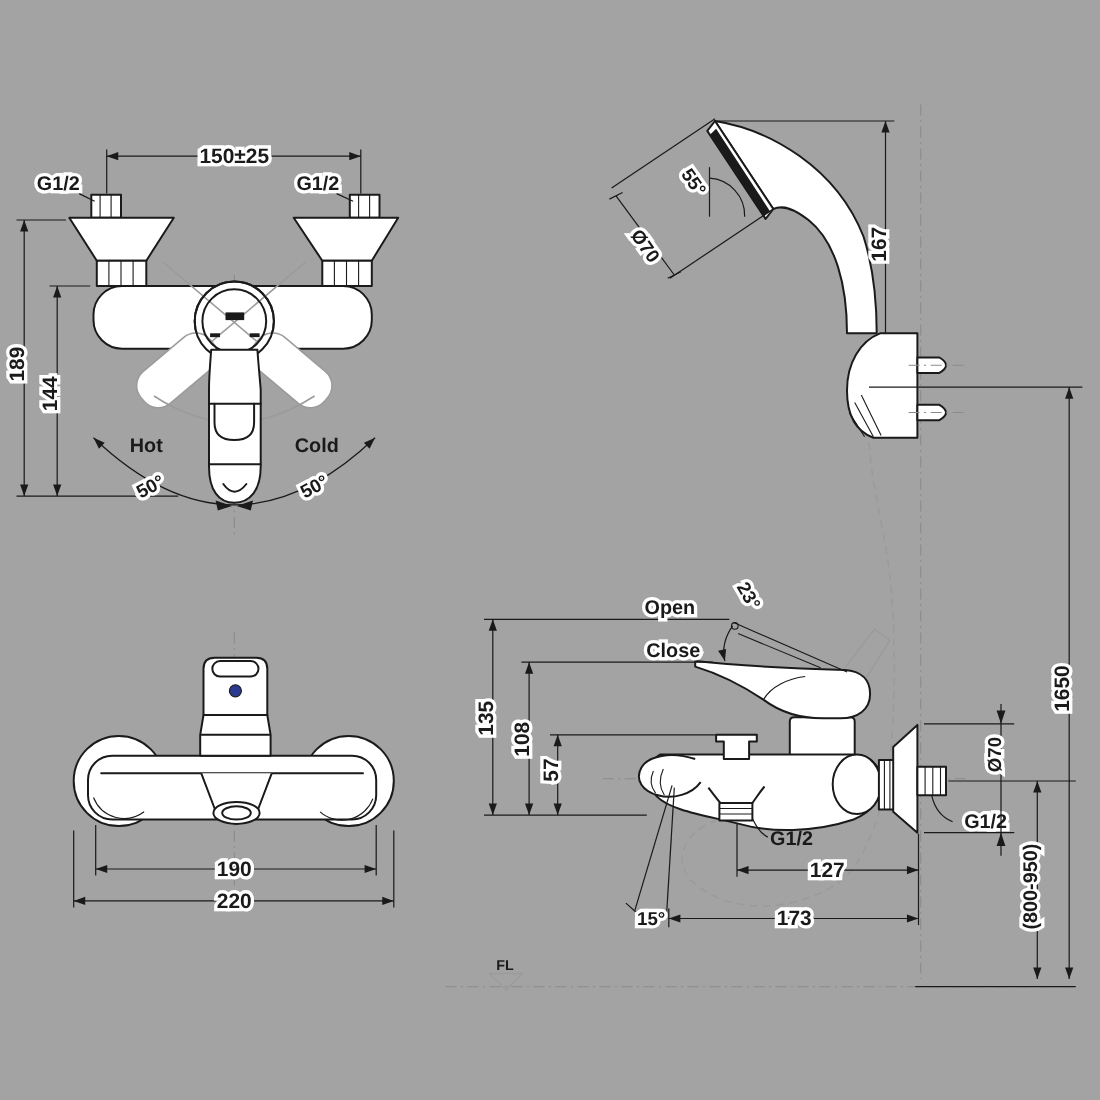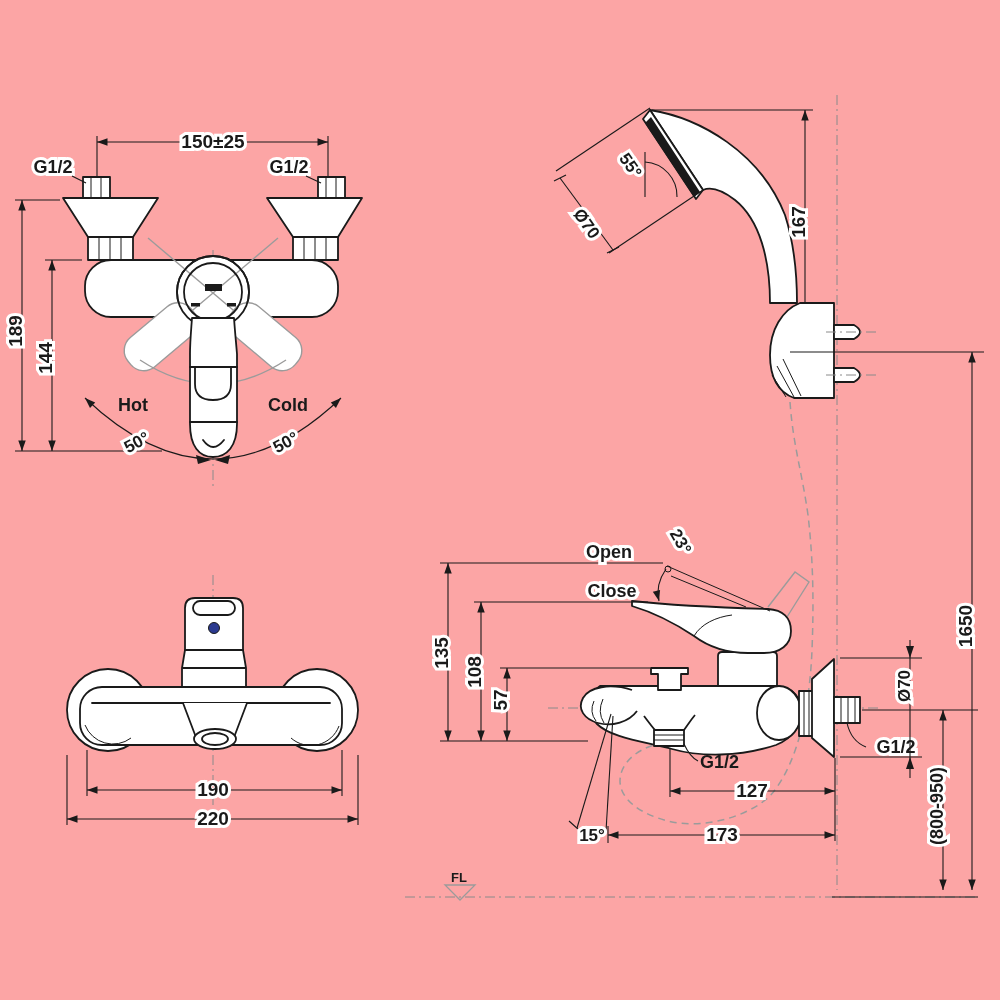--- a/index.html
+++ b/index.html
@@ -1,16 +1,16 @@
 <!DOCTYPE html>
 <html><head>
 <meta charset="utf-8">
 <style>
   html,body{margin:0;padding:0;background:#ffffff;}
-  .stage{width:1000px;height:1000px;position:relative;background:#fca5a5;overflow:hidden;}
+  .stage{width:1000px;height:1000px;position:relative;background:#a3a3a3;overflow:hidden;}
   svg{display:block;}
   text{font-family:"Liberation Sans","DejaVu Sans",sans-serif;font-weight:bold;fill:#1a1a1a;}
   .dt{paint-order:stroke fill;stroke:#ffffff;stroke-width:6px;}
   .k{stroke:#1a1a1a;fill:none;stroke-width:1.8;stroke-linecap:round;stroke-linejoin:round;}
   .kw{stroke:#1a1a1a;fill:#ffffff;stroke-width:1.8;stroke-linejoin:round;}
   .thin{stroke:#1a1a1a;fill:none;stroke-width:1;}
   .dim{stroke:#1a1a1a;fill:none;stroke-width:1.1;}
   .gray{stroke:#9b9b9b;fill:none;stroke-width:1.4;}
   .grayw{stroke:#9b9b9b;fill:#ffffff;stroke-width:1.4;}
   .cl{stroke:#8a8a8a;fill:none;stroke-width:1;stroke-dasharray:10 4 2 4;}

